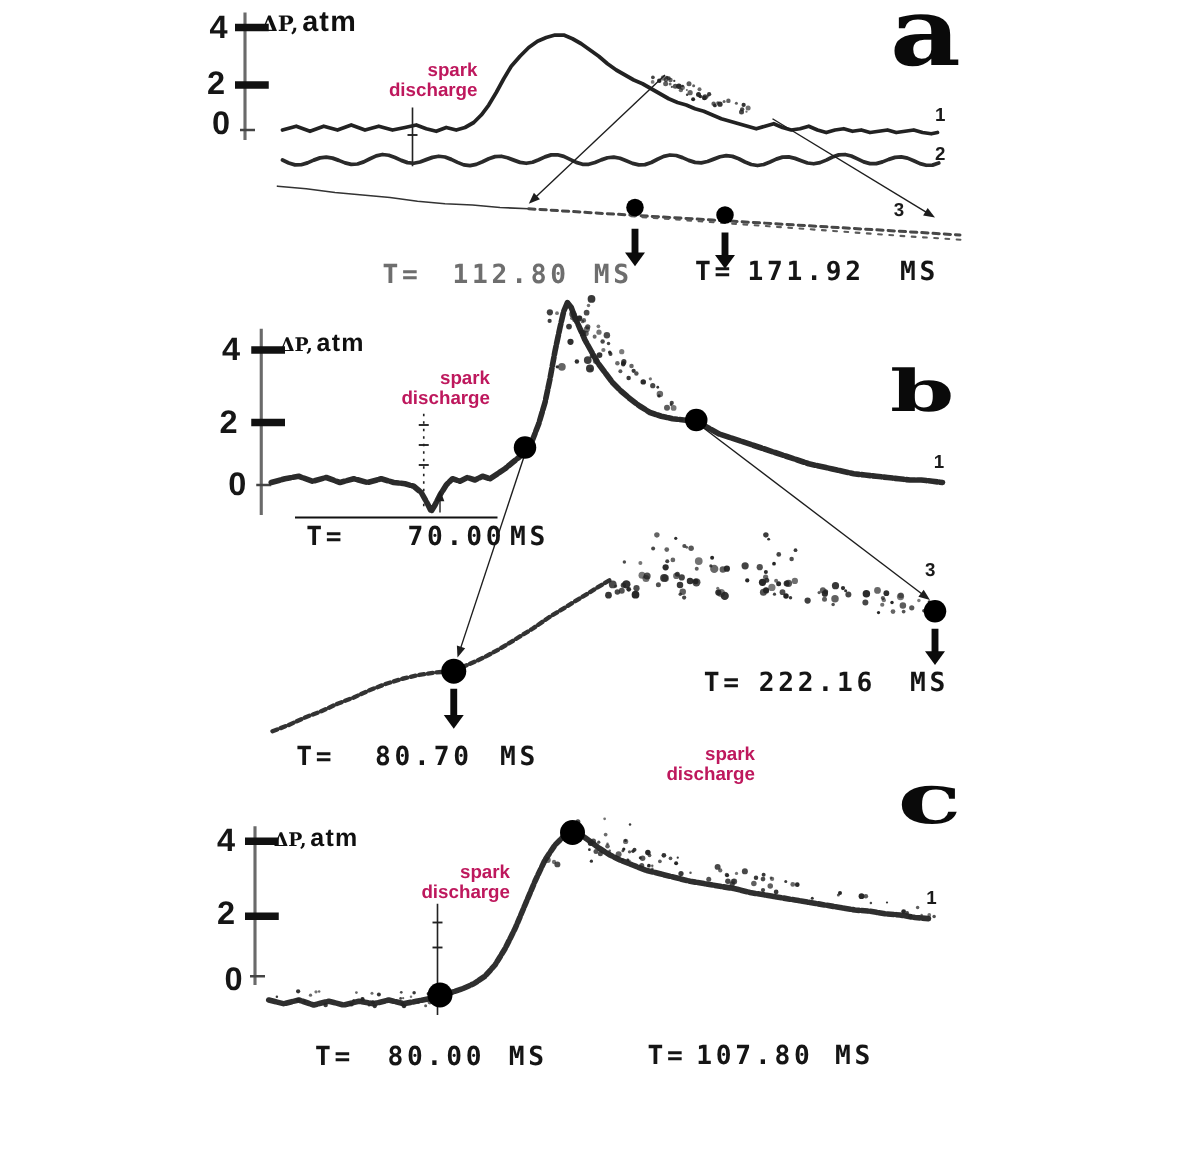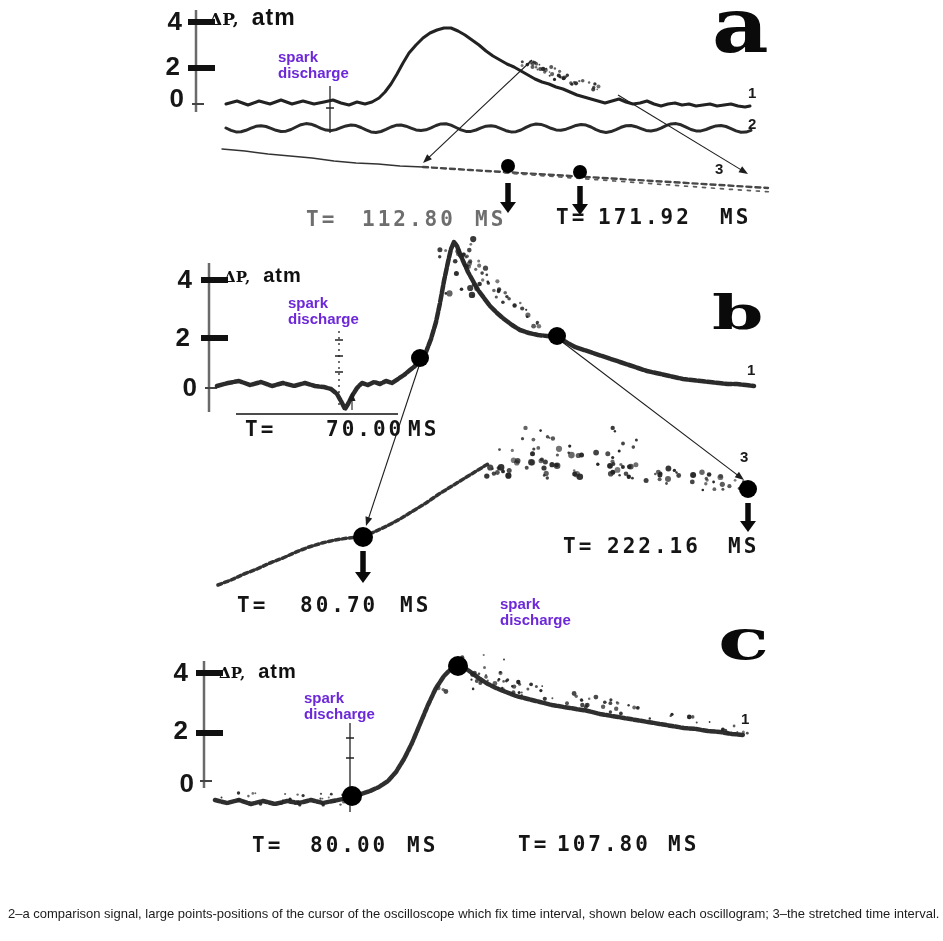--- a/index.html
+++ b/index.html
@@ -3,24 +3,24 @@
 <meta charset="utf-8">
 <style>
   html,body{margin:0;padding:0;background:#fff;}
   #canvas{position:relative;width:943px;height:941px;background:#ffffff;overflow:hidden;
           font-family:"Liberation Sans",sans-serif;}
   #fig-svg{position:absolute;left:0;top:0;}
   .abs{position:absolute;}
   .tickn{font:700 26px "Liberation Sans",sans-serif;color:#161616;width:26px;text-align:right;line-height:22px;}
   .ylab{white-space:nowrap;color:#101010;}
   .ylab .dp{font:700 17px "DejaVu Serif",serif;}
-  .ylab .atm{font:700 23px "Liberation Sans",sans-serif;margin-left:13px;letter-spacing:1px;}
+  .ylab .atm{font:700 23px "Liberation Sans",sans-serif;margin-left:3px;letter-spacing:1px;}
   .ylab.small .dp{font:700 15px "DejaVu Serif",serif;}
   .ylab.small .atm{font:700 20px "Liberation Sans",sans-serif;}
-  .spark{font:700 15px "Liberation Sans",sans-serif;color:#6d28d9;width:104px;text-align:left;line-height:16px;}
+  .spark{font:700 15px "Liberation Sans",sans-serif;color:#be185d;width:104px;text-align:right;line-height:16px;}
   .plabel{font:700 76px "DejaVu Serif",serif;color:#0a0a0a;line-height:1;transform-origin:left bottom;}
   .tnum{font:700 15px "Liberation Sans",sans-serif;color:#1a1a1a;}
   .trow{font:700 21px "DejaVu Sans Mono",monospace;letter-spacing:3px;color:#151515;height:20px;width:260px;}
   .trow span{position:absolute;top:0;white-space:nowrap;}
   .trow.light{color:#6e6e6e;}
   .cap{font:13px "Liberation Sans",sans-serif;color:#1c1c1c;white-space:pre;line-height:15px;}
   .cap b{font-weight:700;}
   .cap sub{font-size:9.5px;}
 </style>
 </head>
@@ -483,15 +483,14 @@
     <span style="left:0">T=</span>
     <span style="left:58px">80.00</span>
     <span style="left:155px">MS</span>
   </div>
   <div class="abs trow" style="left:518px;top:832px">
     <span style="left:0">T=</span>
     <span style="left:39px">107.80</span>
     <span style="left:150px">MS</span>
   </div>
 
-  <div class="abs cap" style="left:8px;top:906px">2–a comparison signal, large points-positions of the cursor of the oscilloscope which fix time interval, shown below each oscillogram; 3–the stretched time interval.</div>
 
 </div>
 
 </body></html>

